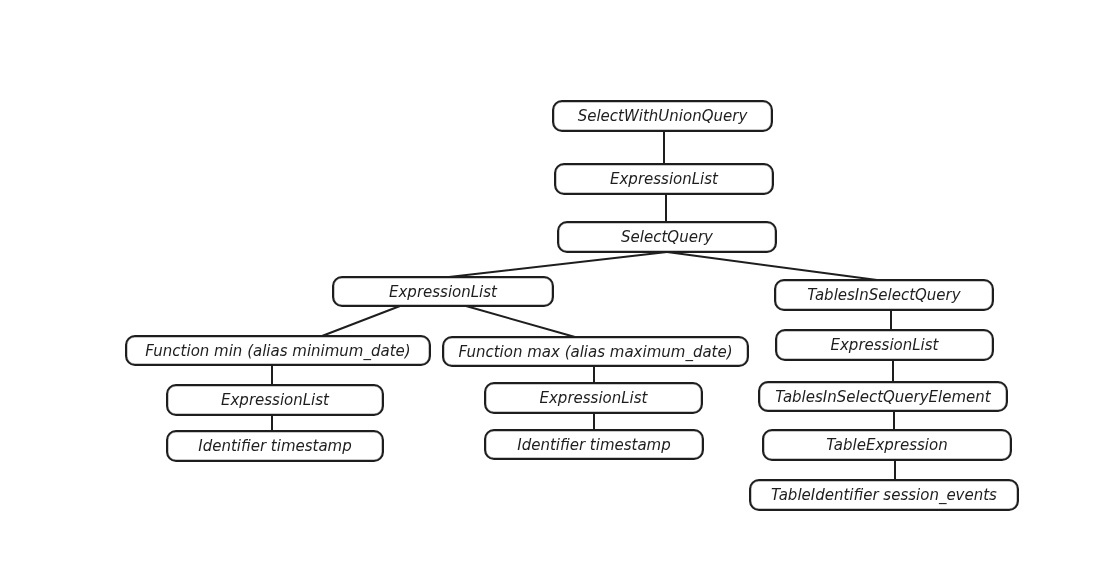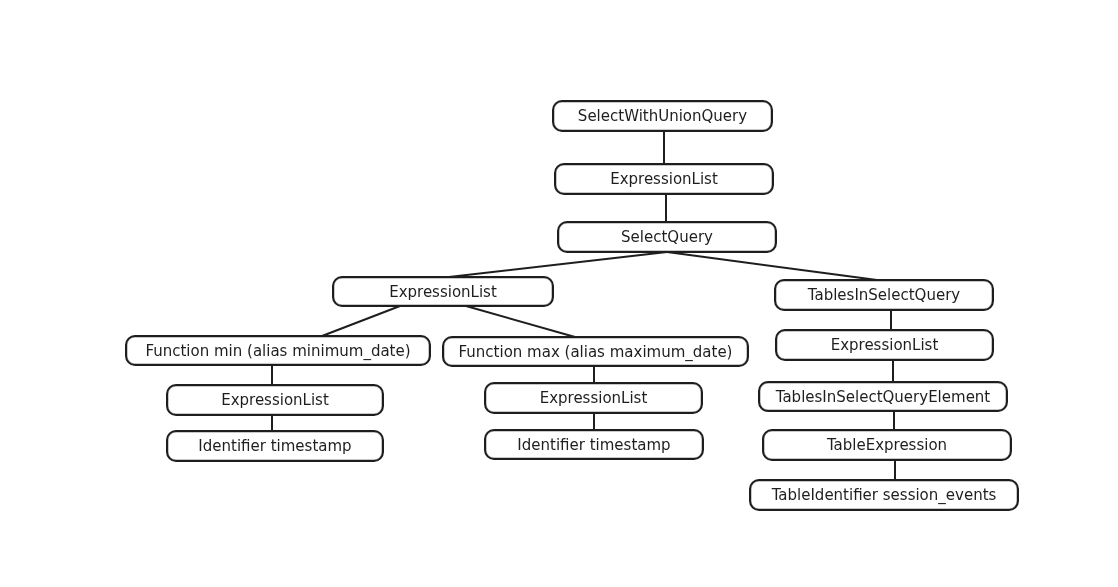--- a/index.html
+++ b/index.html
@@ -6,20 +6,21 @@
     margin: 0;
     padding: 0;
     background: #ffffff;
   }
   #canvas-wrap {
     position: relative;
     width: 1118px;
     height: 587px;
     background: #ffffff;
     overflow: hidden;
+    font-style: italic;
   }
   svg text {
     font-family: "DejaVu Sans", sans-serif;
     font-size: 15px;
     fill: #1e1e1e;
   }
   .node-box {
     fill: #ffffff;
     stroke: #1e1e1e;
     stroke-width: 2;

